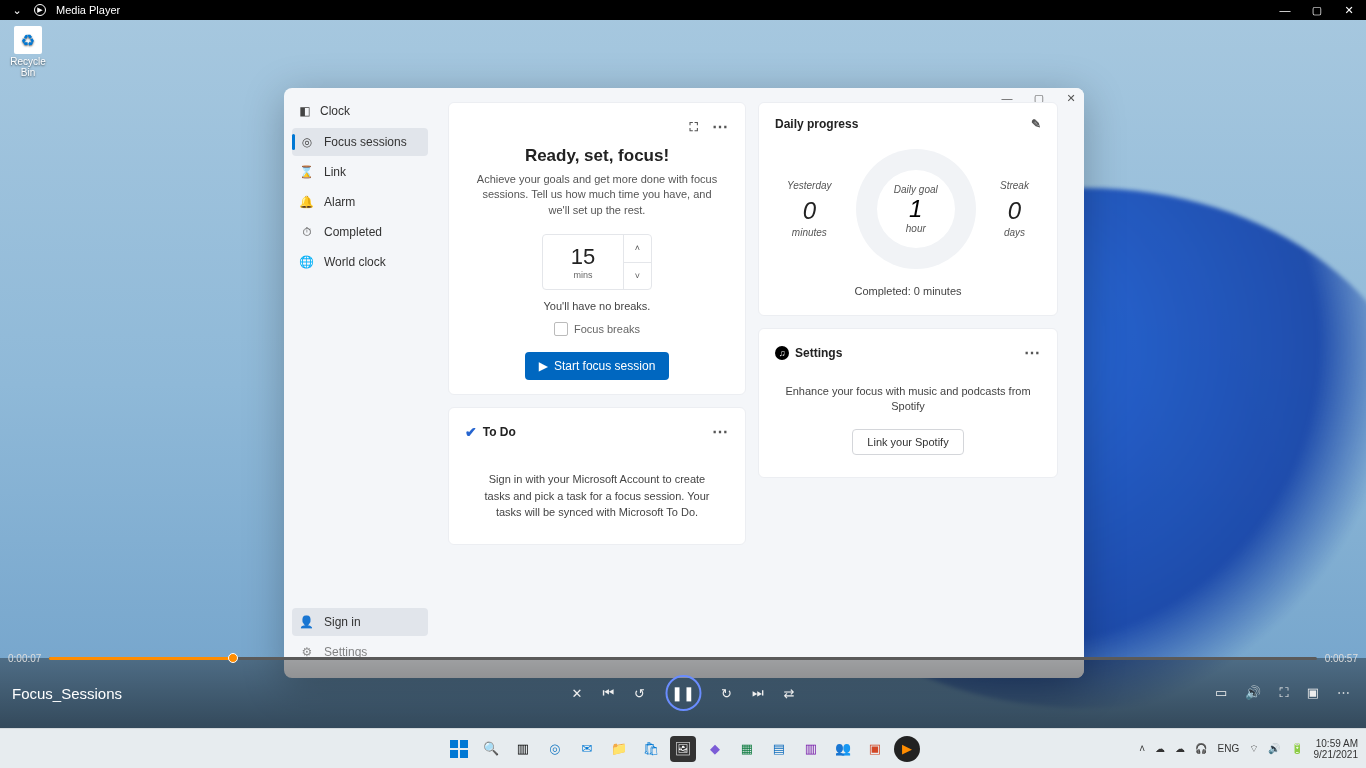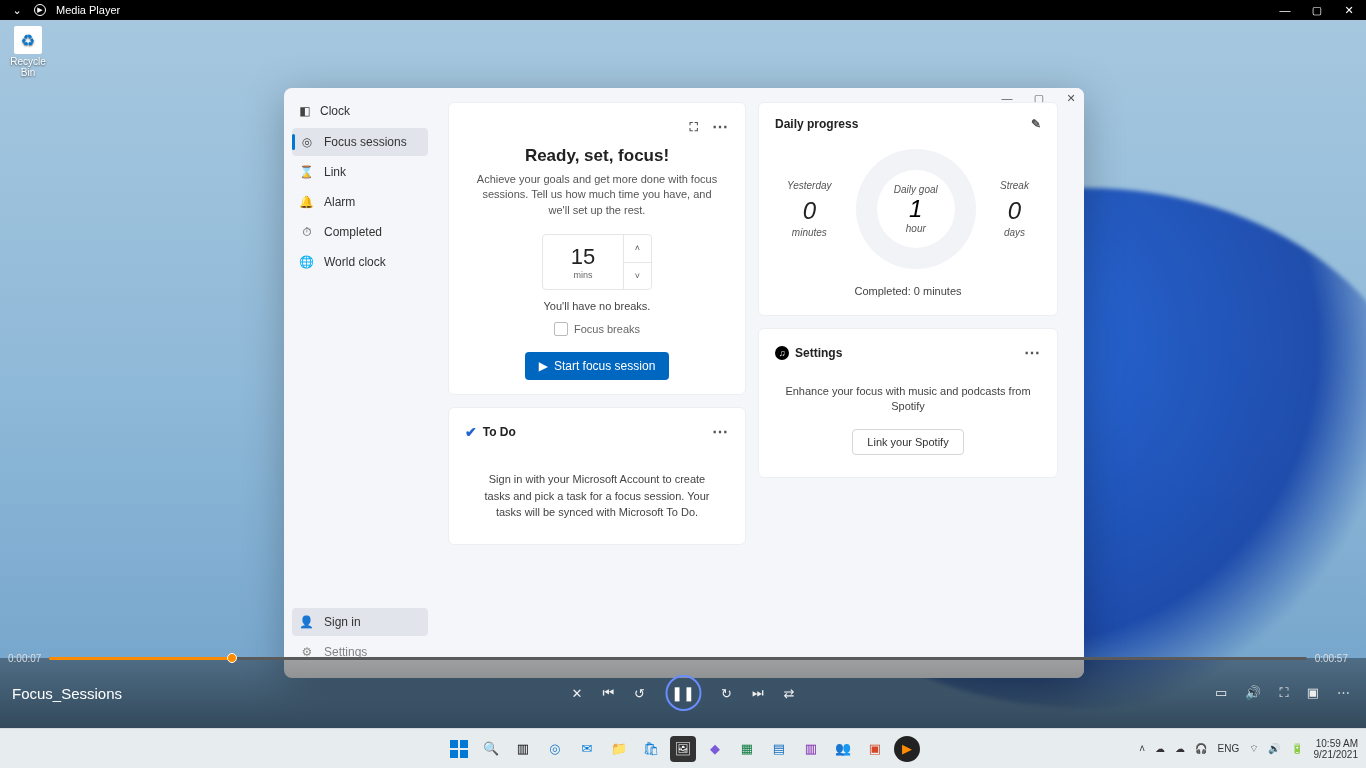--- a/index.html
+++ b/index.html
@@ -85,21 +85,21 @@
 .spot-card .shead{display:flex;align-items:center;gap:6px;font-size:12px;font-weight:600;}
 .spot-card .slogo{width:14px;height:14px;border-radius:50%;background:#000;color:#fff;font-size:9px;display:flex;align-items:center;justify-content:center;}
 .spot-card p{text-align:center;font-size:11px;color:#444;margin-top:22px;line-height:1.4;}
 .spot-card button{display:block;margin:14px auto 8px;background:#fff;border:1px solid #d4d6da;border-radius:4px;
   padding:6px 14px;font-size:11px;cursor:pointer;color:#333;}
 .pencil{font-size:12px;color:#555;cursor:pointer;}
 
 
 .mp{position:absolute;left:0;right:0;bottom:40px;height:70px;z-index:4;
   background:linear-gradient(180deg,rgba(0,0,0,.35) 0%,rgba(0,0,0,.55) 100%);color:#fff;}
-.seek{position:absolute;left:0;right:10px;top:-10px;height:20px;display:flex;align-items:center;
+.seek{position:absolute;left:0;right:0;top:-10px;height:20px;display:flex;align-items:center;
   padding:0 8px;font-size:10px;color:#ddd;gap:8px;}
 .track{flex:1;height:3px;background:#5a5a5a;border-radius:2px;position:relative;}
 .track .prog{position:absolute;left:0;top:0;bottom:0;width:14.5%;background:#ff8c00;border-radius:2px;}
 .track .thumb{position:absolute;left:14.5%;top:50%;transform:translate(-50%,-50%);width:10px;height:10px;
   border-radius:50%;background:#ff8c00;border:1px solid #fff;}
 .mp-row{display:flex;align-items:center;height:100%;padding:0 16px 0 12px;}
 .mp-title{font-size:15px;color:#fff;}
 .mp-ctrls{position:absolute;left:50%;transform:translateX(-50%);display:flex;align-items:center;gap:20px;}
 .mp-ctrls .ic{font-size:13px;color:#eee;cursor:pointer;}
 .play{width:36px;height:36px;border-radius:50%;border:2px solid #6a8dff;display:flex;align-items:center;justify-content:center;font-size:14px;cursor:pointer;}

